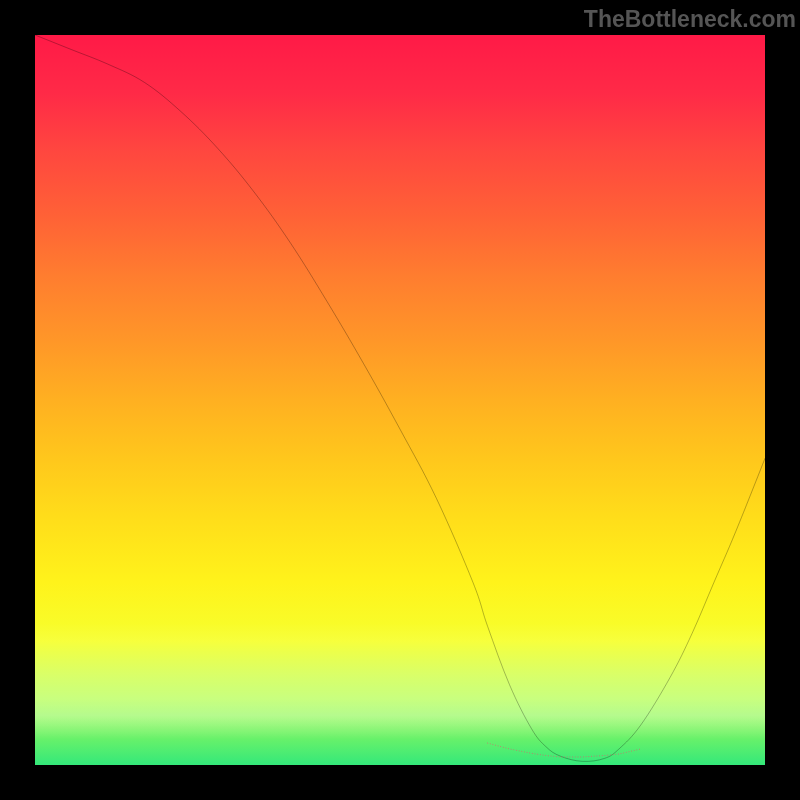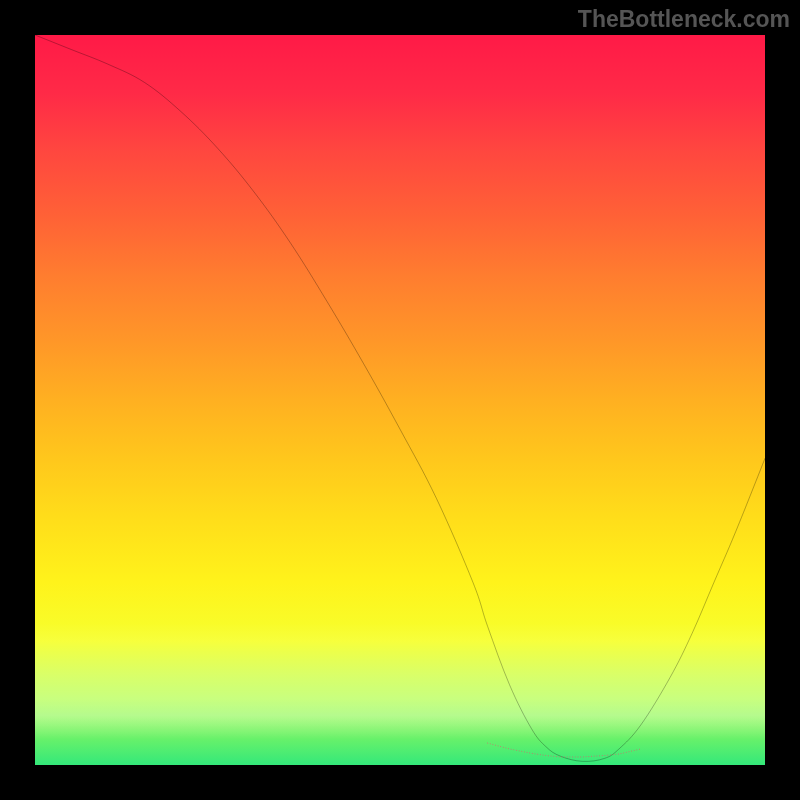--- a/index.html
+++ b/index.html
@@ -1,21 +1,21 @@
 <!DOCTYPE html>
 <html><head>
 <meta charset="utf-8">
 <style>
   * { margin: 0; padding: 0; box-sizing: border-box; }
   html, body { width: 800px; height: 800px; background: #000; overflow: hidden; }
   .container { position: relative; width: 800px; height: 800px; background: #000; }
   .watermark {
     position: absolute;
     top: 6px;
-    right: 10px;
+    right: 4px;
     color: #555555;
     font-family: Arial, Helvetica, sans-serif;
     font-size: 23px;
     font-weight: bold;
     z-index: 10;
   }
   .plot-area {
     position: absolute;
     left: 35px;
     top: 35px;

